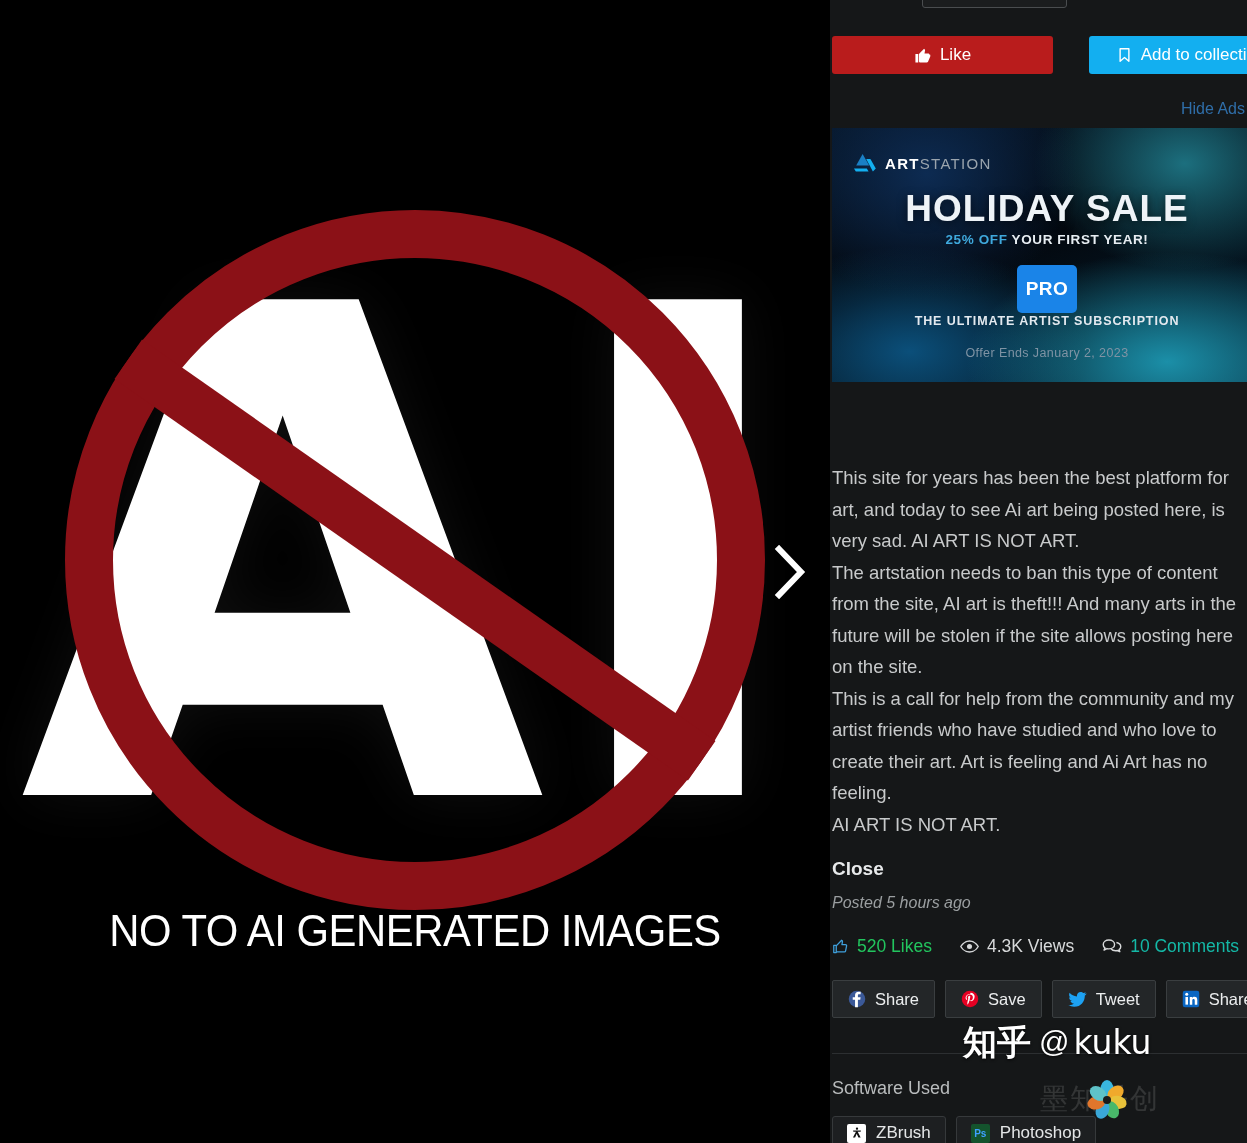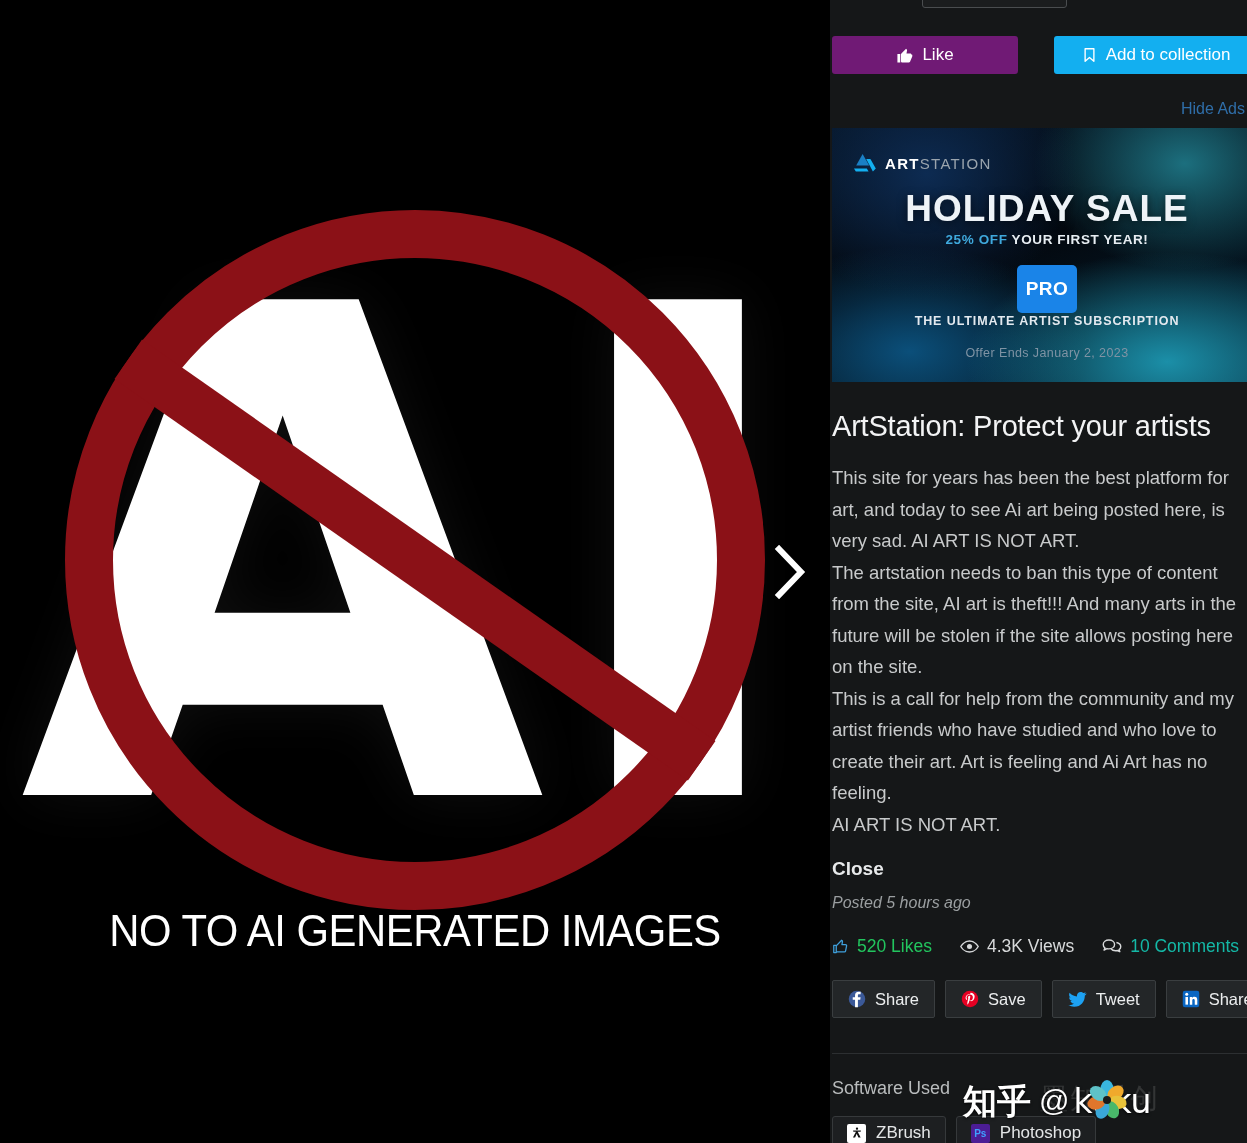--- a/index.html
+++ b/index.html
@@ -115,21 +115,21 @@
     font-size: 17px;
     font-family: "Liberation Sans", sans-serif;
     display: flex;
     align-items: center;
     justify-content: center;
     gap: 9px;
     cursor: pointer;
     height: 38px;
     white-space: nowrap;
   }
-  .btn-like { background: #701a75; width: 186px; }
+  .btn-like { background: #b91c1c; width: 221px; }
   .btn-collect { background: #13AFF0; width: 196px; padding-left: 8px; }
   .btn svg { display: block; }
 
   .hide-ads {
     position: absolute;
     right: 2px; top: 100px;
     color: #2f6ea8;
     font-size: 16px;
     text-decoration: none;
     cursor: pointer;
@@ -314,26 +314,26 @@
     cursor: pointer;
     white-space: nowrap;
   }
   .sw-ico {
     width: 19px; height: 19px; border-radius: 2px;
     display: flex; align-items: center; justify-content: center;
     font-size: 11px; font-weight: 700;
     flex: 0 0 auto;
   }
   .sw-ico.zb { background: #fff; color: #111; }
-  .sw-ico.ps { background: #4c1d95; color: #3fa0ff; font-size: 10px; }
+  .sw-ico.ps { background: #14532d; color: #3fa0ff; font-size: 10px; }
 
   
   .watermark {
     position: absolute;
-    left: 963px; top: 1084px;
+    left: 963px; top: 1025px;
     display: flex;
     align-items: center;
     gap: 8px;
     pointer-events: none;
     z-index: 40;
   }
   .wm-zhihu {
     color: #fff;
     font-family: "DejaVu Sans", sans-serif;
     font-size: 34px;
@@ -433,21 +433,20 @@
       <div class="ad-title">HOLIDAY SALE</div>
       <div class="ad-sub">
         <span class="hl">25% OFF</span>
         <span class="rest">YOUR FIRST YEAR!</span>
       </div>
       <div class="ad-pro">PRO</div>
       <div class="ad-tagline">THE ULTIMATE ARTIST SUBSCRIPTION</div>
       <div class="ad-offer">Offer Ends January 2, 2023</div>
     </div>
 
-    <h1 class="post-title">ArtStation: Protect your artists</h1>
     <div class="post-desc">This site for years has been the best platform for art, and today to see Ai art being posted here, is very sad. AI ART IS NOT ART.
 The artstation needs to ban this type of content from the site, AI art is theft!!! And many arts in the future will be stolen if the site allows posting here on the site.
 This is a call for help from the community and my artist friends who have studied and who love to create their art. Art is feeling and Ai Art has no feeling.
 AI ART IS NOT ART.</div>
 
     <a class="close-link">Close</a>
     <div class="posted">Posted 5 hours ago</div>
 
     <div class="stats">
       <div class="stat stat-likes">

